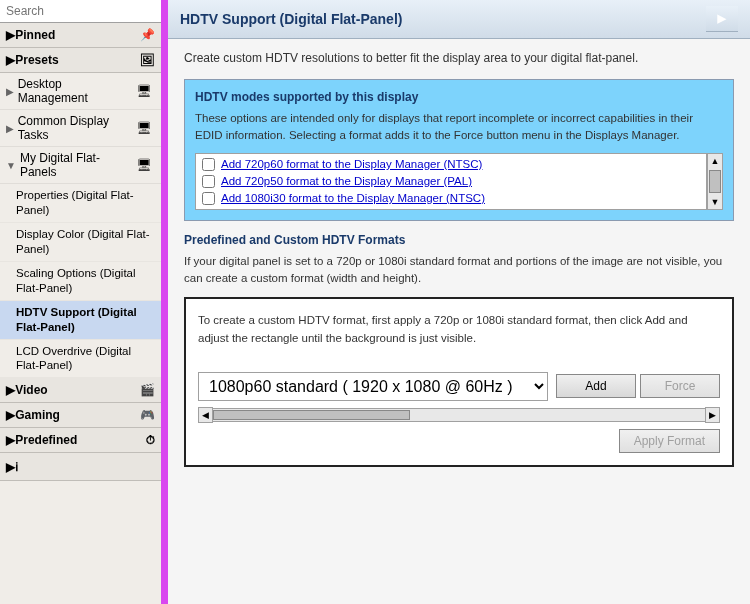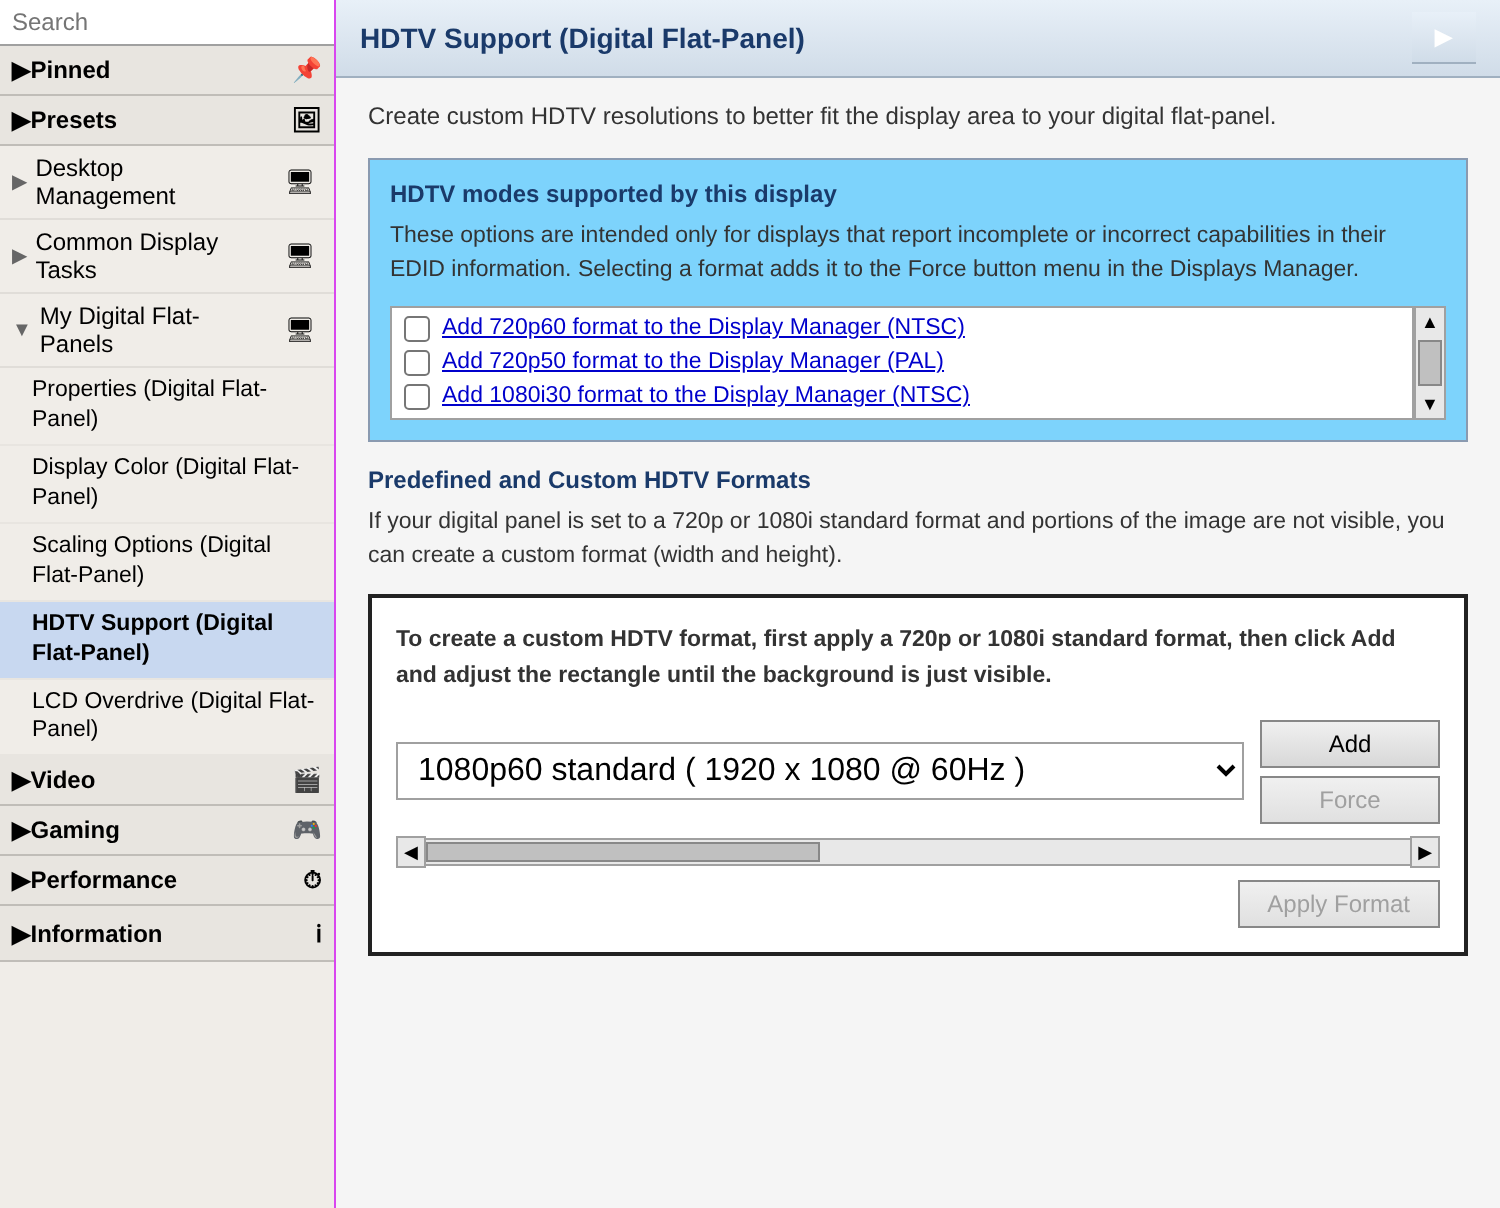--- a/index.html
+++ b/index.html
@@ -1,19 +1,19 @@
 <!DOCTYPE html>
 <html><head>
   <meta charset="utf-8">
   <style>
     * { box-sizing: border-box; margin: 0; padding: 0; }
     body { font-family: 'Segoe UI', Tahoma, Arial, sans-serif; font-size: 12px; background: #d4d0c8; display: flex; width: 750px; height: 604px; overflow: hidden; }
 
     
-    #sidebar { width: 168px; min-width: 168px; background: #f0ede8; border-right: 1px solid #d946ef; display: flex; flex-direction: column; height: 604px; overflow: hidden; }
+    #sidebar { width: 168px; min-width: 168px; background: #f0ede8; border-right: 7px solid #d946ef; display: flex; flex-direction: column; height: 604px; overflow: hidden; }
 
     .search-bar { display: flex; align-items: center; border-bottom: 1px solid #a0a0a0; padding: 2px; background: #fff; }
     .search-bar input { flex: 1; border: none; outline: none; font-size: 12px; padding: 2px 4px; background: transparent; }
     .search-bar button { border: none; background: none; cursor: pointer; padding: 2px 4px; font-size: 12px; color: #555; }
 
     .sidebar-list { flex: 1; overflow-y: auto; overflow-x: hidden; }
 
     .sidebar-item { display: flex; align-items: center; padding: 4px 6px; cursor: pointer; border-bottom: 1px solid #e0ddd8; }
     .sidebar-item .label { flex: 1; font-size: 12px; color: #000; }
     .sidebar-item .icon { width: 22px; height: 22px; display: flex; align-items: center; justify-content: center; margin-left: 4px; }
@@ -47,28 +47,28 @@
     .checkbox-item input[type=checkbox] { margin-right: 6px; }
     .checkbox-item label { font-size: 11.5px; color: #0000cc; text-decoration: underline; cursor: pointer; }
     .scrollbar-v { width: 16px; border: 1px solid #a0a0a0; background: #e8e8e8; display: flex; flex-direction: column; align-items: center; }
     .scrollbar-v .arrow { font-size: 9px; padding: 2px; cursor: pointer; }
     .scrollbar-v .thumb { flex: 1; width: 12px; background: #c0c0c0; margin: 2px; border: 1px solid #888; }
 
     .predefined-section { margin-top: 0; }
     .predefined-desc { font-size: 11.5px; color: #333; line-height: 1.5; }
 
     .custom-box { border: 2px solid #222; padding: 12px; margin-top: 10px; background: #fff; }
-    .custom-desc { font-size: 11.5px; color: #333; line-height: 1.6; margin-bottom: 12px; font-weight: bold; }
+    .custom-desc { font-size: 11.5px; color: #333; line-height: 1.6; margin-bottom: 24px; }
 
     .format-row { display: flex; align-items: center; margin-bottom: 6px; gap: 8px; }
     .format-select { flex: 1; padding: 4px 6px; font-size: 16px; border: 1px solid #a0a0a0; background: #fff; }
     .btn { border: 1px solid #888; background: linear-gradient(to bottom, #f0f0f0, #d8d8d8); padding: 4px 14px; font-size: 12px; cursor: pointer; min-width: 80px; text-align: center; }
     .btn:disabled { color: #a0a0a0; cursor: default; background: linear-gradient(to bottom, #f0f0f0, #e0e0e0); }
 
-    .btn-col { display: flex; flex-direction: column; gap: 4px; min-width: 90px; }
+    .btn-col { display: flex; flex-direction: row; gap: 4px; min-width: 90px; }
 
     .scrollbar-h-wrapper { display: flex; align-items: center; margin-top: 2px; }
     .scrollbar-h-left { font-size: 9px; padding: 2px 3px; border: 1px solid #a0a0a0; background: #e8e8e8; cursor: pointer; }
     .scrollbar-h-track { flex: 1; height: 14px; background: #e8e8e8; border-top: 1px solid #a0a0a0; border-bottom: 1px solid #a0a0a0; position: relative; }
     .scrollbar-h-thumb { position: absolute; left: 0; top: 1px; width: 40%; height: 10px; background: #c0c0c0; border: 1px solid #888; }
     .scrollbar-h-right { font-size: 9px; padding: 2px 3px; border: 1px solid #a0a0a0; background: #e8e8e8; cursor: pointer; }
   </style>
 </head>
 <body>
 
@@ -135,27 +135,26 @@
     </div>
 
     <div class="sidebar-group-header">
       <span class="arrow">▶</span>
       <span class="label">Gaming</span>
       <span class="icon">🎮</span>
     </div>
 
     <div class="sidebar-group-header">
       <span class="arrow">▶</span>
-      <span class="label">Performance</span>
+      <span class="label">Predefined</span>
       <span class="icon">⏱</span>
     </div>
 
     <div class="sidebar-group-header">
       <span class="arrow">▶</span>
-      <span class="label">Information</span>
       <span class="icon">ℹ</span>
     </div>
   </div>
 </div>
 
 <div id="main">
   <div class="main-header">
     <span class="title">HDTV Support (Digital Flat-Panel)</span>
     <div class="main-header .logo">
       <span style="font-size:11px; color:#fff; font-weight:bold;">▶</span>

